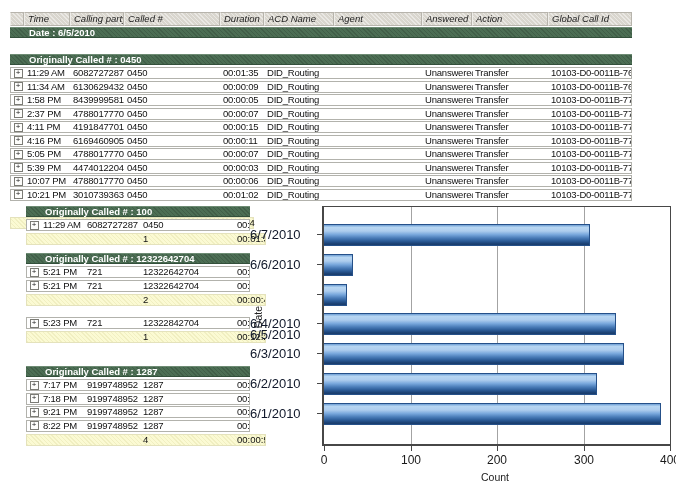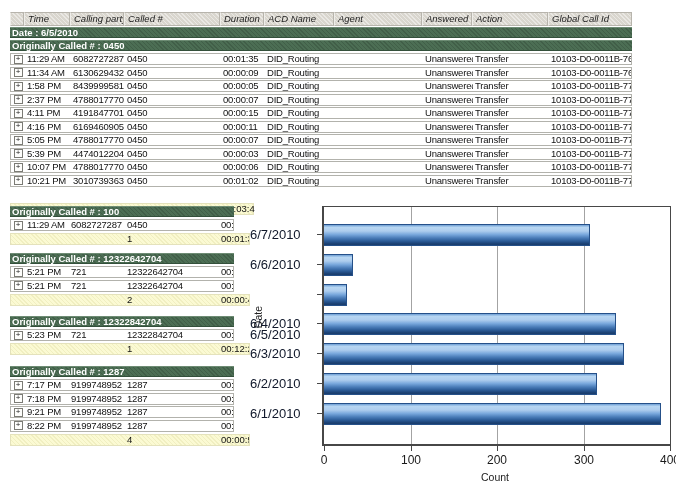--- a/index.html
+++ b/index.html
@@ -11,36 +11,36 @@
   .thead{display:grid;grid-template-columns:14px 46px 54px 96px 44px 70px 88px 50px 76px 1fr;height:14px;}
   .th{box-sizing:border-box;background:#d9d6ce;
       background-image:repeating-linear-gradient(45deg,rgba(255,255,255,.45) 0 1px,transparent 1px 3px);
       border:1px solid #b7b4ac;border-left:1px solid #efeeea;
       font-style:italic;font-size:9.5px;line-height:12px;color:#222;
       padding-left:3px;white-space:nowrap;overflow:hidden;}
   .band{box-sizing:border-box;height:11px;margin-top:1px;
         background-color:#4c6e54;
         background-image:repeating-linear-gradient(45deg,rgba(0,0,0,.14) 0 1px,transparent 1px 3px);
         border-top:1px solid #6e8c74;border-bottom:1px solid #33503b;
-        color:#fff;font-size:9.5px;font-weight:bold;line-height:9px;padding-left:2px;white-space:nowrap;}
+        color:#fff;font-size:9.5px;font-weight:bold;line-height:9px;padding-left:19px;white-space:nowrap;}
   .row{display:grid;grid-template-columns:14px 46px 54px 96px 44px 70px 88px 50px 76px 1fr;
        box-sizing:border-box;height:12px;margin-bottom:1.5px;background:#fff;
        border:1px solid #b2b2ac;font-size:9.5px;line-height:10px;letter-spacing:-0.2px;}
   .cell{padding-left:2px;white-space:nowrap;overflow:hidden;}
   .iconcell{display:flex;align-items:center;justify-content:center;padding:0;}
   .expand{box-sizing:border-box;width:9px;height:9px;border:1px solid #7b7b75;background:#fdfdfb;
           font-size:8px;line-height:6px;text-align:center;color:#222;cursor:pointer;}
   .summary{display:grid;grid-template-columns:14px 46px 54px 96px 34px;width:244px;
            box-sizing:border-box;height:12px;margin-top:16px;
            background-color:#fbfad3;
            background-image:repeating-linear-gradient(45deg,rgba(210,205,140,.25) 0 1px,transparent 1px 3px);
            border:1px solid #e4e2bc;font-size:9.5px;line-height:10px;}
 
   
-  .section{position:absolute;left:10px;width:224px;}
+  .section{position:absolute;left:26px;width:224px;}
   .srow{display:grid;grid-template-columns:14px 44px 56px 94px 1fr;
         box-sizing:border-box;height:12px;margin-bottom:1.5px;background:#fff;
         border:1px solid #b2b2ac;font-size:9.5px;line-height:10px;letter-spacing:-0.2px;}
   .srow .dur{text-align:right;padding-right:3px;}
   .ssummary{display:grid;grid-template-columns:14px 44px 56px 94px 1fr;width:240px;
             box-sizing:border-box;height:12px;margin-top:2px;
             background-color:#fbfad3;
             background-image:repeating-linear-gradient(45deg,rgba(210,205,140,.25) 0 1px,transparent 1px 3px);
             border:1px solid #e4e2bc;font-size:9.5px;line-height:10px;}
   .ssummary .dur{text-align:right;padding-right:3px;}
@@ -74,21 +74,21 @@
       <div class="th">Calling party #</div>
       <div class="th">Called #</div>
       <div class="th">Duration</div>
       <div class="th">ACD Name</div>
       <div class="th">Agent</div>
       <div class="th">Answered</div>
       <div class="th">Action</div>
       <div class="th">Global Call Id</div>
     </div>
     <div class="band">Date : 6/5/2010</div>
-    <div class="band" style="margin-top:2px;">Originally Called # : 0450</div>
+    <div class="band" style="margin-top:16px;">Originally Called # : 0450</div>
     <div id="top-rows" style="margin-top:2px;">
         <div class="row">
           <div class="cell iconcell">
             <span class="expand">+</span>
           </div>
           <div class="cell">11:29 AM</div>
           <div class="cell">6082727287</div>
           <div class="cell">0450</div>
           <div class="cell">00:01:35</div>
           <div class="cell">DID_Routing</div>
@@ -279,21 +279,20 @@
         </div>
         <div class="ssummary">
           <div class="cell"></div>
           <div class="cell"></div>
           <div class="cell"></div>
           <div class="cell">2</div>
           <div class="cell dur">00:00:43</div>
         </div>
       </div>
       <div class="section" style="top: 315px;">
-        <div class="band">Originally Called # : 12322842704</div>
         <div style="margin-top: 2px;">
           <div class="srow">
             <div class="cell iconcell">
               <span class="expand">+</span>
             </div>
             <div class="cell">5:23 PM</div>
             <div class="cell">721</div>
             <div class="cell">12322842704</div>
             <div class="cell dur">00:12:23</div>
           </div>

